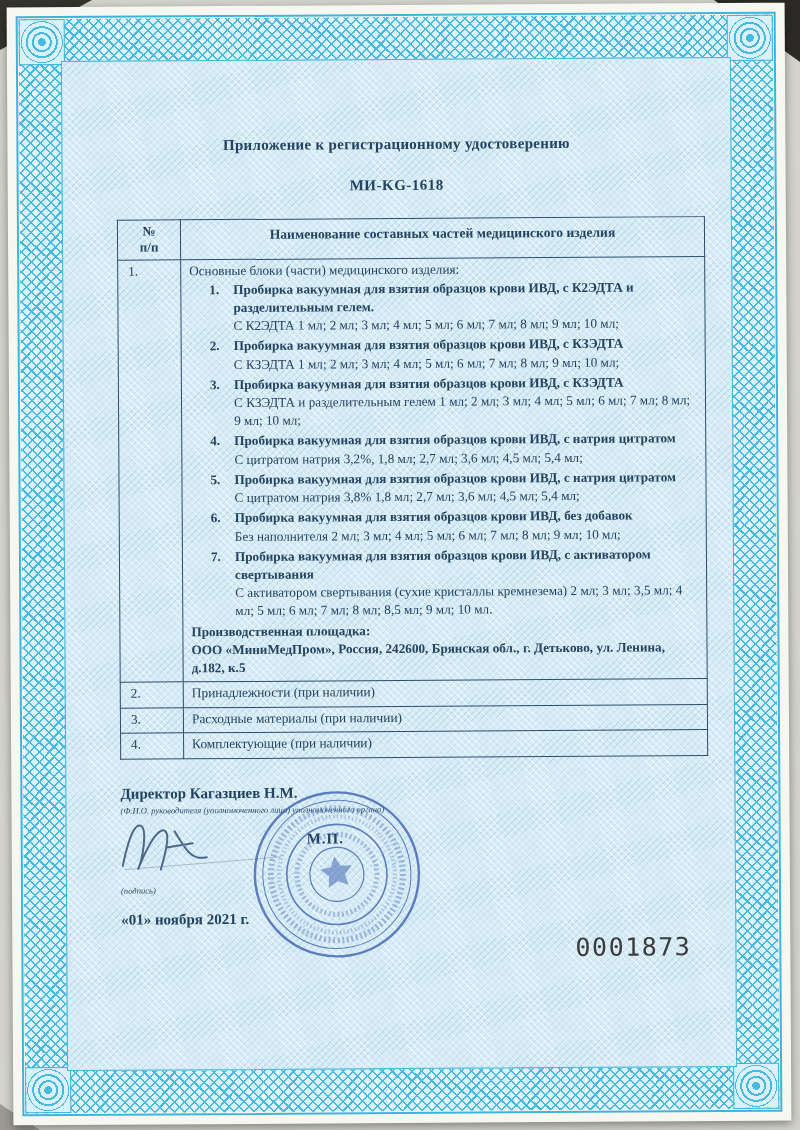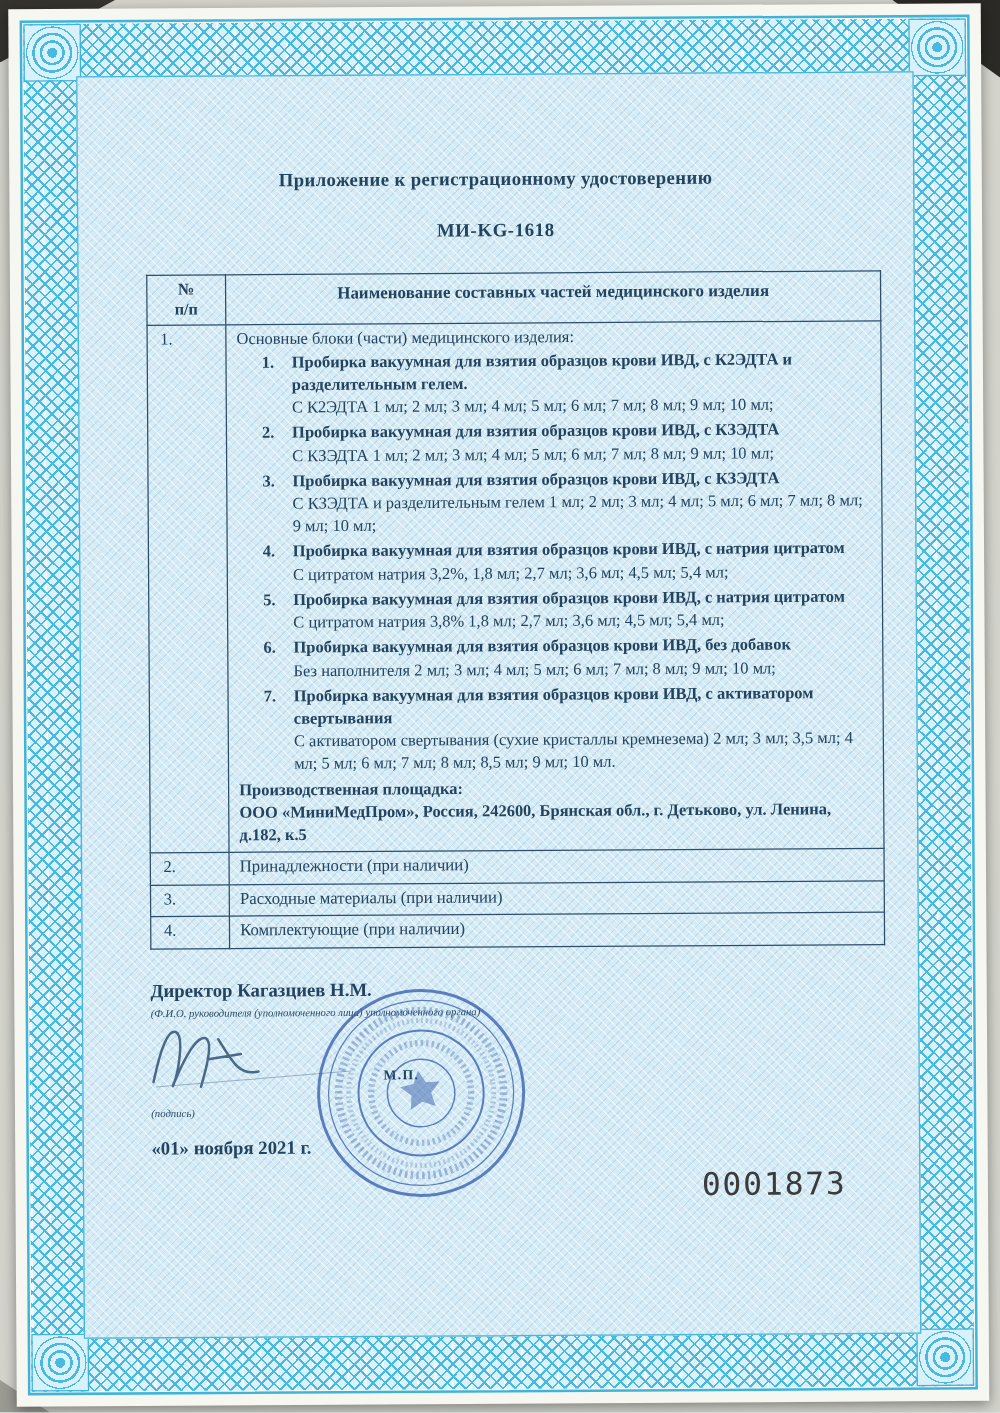--- a/index.html
+++ b/index.html
@@ -86,30 +86,30 @@
   .site-label{font-weight:700;margin-top:2px;}
   .site-value{font-weight:700;}
 
   .simple-name{font-size:13.4px;}
 
   .footer{position:relative;margin:26px 0 0 54px;height:220px;}
   .director{font-size:15px;font-weight:700;}
   .dir-note{font-size:8.6px;font-style:italic;margin-top:3px;color:#2c4a66;}
   .sig-zone{position:relative;height:66px;width:300px;}
   .sig-svg{position:absolute;left:-6px;top:2px;}
-  .mp-mark{position:absolute;left:186px;top:40px;font-size:11px;font-weight:600;letter-spacing:1px;}
+  .mp-mark{position:absolute;left:186px;top:16px;font-size:15px;font-weight:600;letter-spacing:1px;}
   .sig-note{font-size:8.6px;font-style:italic;margin-top:4px;color:#2c4a66;}
   .date-line{font-size:15px;font-weight:700;margin-top:16px;}
   .stamp{
     position:absolute;left:128px;top:-28px;
     opacity:.78;transform:rotate(-8deg);
     pointer-events:none;
   }
   .serial{
-    position:absolute;right:58px;top:150px;
+    position:absolute;right:44px;top:150px;
     font-family:"DejaVu Sans Mono","Liberation Mono",monospace;
     font-size:25px;letter-spacing:1.5px;color:#3b3b3b;font-weight:500;
   }
 </style>
 </head>
 <body>
 
 <div class="scan">
   <div class="corner-dark corner-tl"></div>
   <div class="corner-dark corner-tr"></div>

